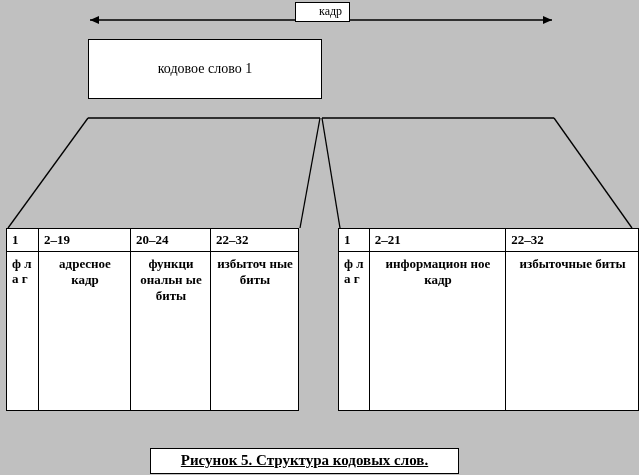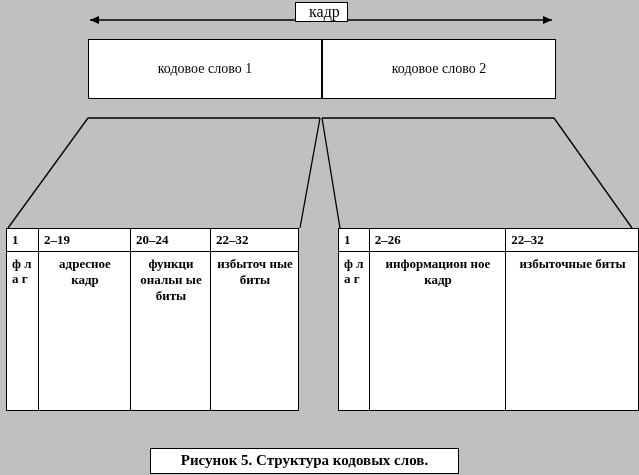--- a/index.html
+++ b/index.html
@@ -26,22 +26,22 @@
     width: 639px;
     height: 475px;
     pointer-events: none;
   }
   .frame-label {
     position: absolute;
     left: 295px;
     top: 2px;
     background: #ffffff;
     border: 1px solid #000000;
-    font-size: 16px;
-    padding: 1px 7px 2px 13px;
+    font-size: 12px;
+    padding: 1px 7px 2px 23px;
     line-height: 15px;
     text-align: center;
     z-index: 5;
   }
   .codeword {
     position: absolute;
     background: #ffffff;
     border: 1px solid #000000;
     font-size: 14px;
     font-weight: normal;
@@ -98,20 +98,21 @@
     left: 150px;
     top: 448px;
     width: 307px;
     background: #ffffff;
     border: 1px solid #000000;
     font-size: 15px;
     font-weight: bold;
     text-align: center;
     padding: 3px 0 4px 0;
     z-index: 5;
+    text-decoration: underline;
   }
 </style>
 </head>
 <body>
 
 <div class="root">
 
   <svg class="lines" viewBox="0 0 639 475">
 
     <line x1="90" y1="20" x2="552" y2="20" stroke="#000000" stroke-width="1.5"></line>
@@ -123,21 +124,20 @@
     <line x1="88" y1="118" x2="320" y2="118" stroke="#000000" stroke-width="1.3"></line>
 
     <line x1="322" y1="118" x2="340" y2="228" stroke="#000000" stroke-width="1.3"></line>
     <line x1="554" y1="118" x2="632" y2="228" stroke="#000000" stroke-width="1.3"></line>
     <line x1="322" y1="118" x2="554" y2="118" stroke="#000000" stroke-width="1.3"></line>
   </svg>
 
   <div class="frame-label">кадр</div>
 
   <div class="codeword" id="cw1">кодовое слово 1</div>
-  <div class="codeword" id="cw2">кодовое слово 2</div>
 
   <table class="tbl" id="tbl1">
     <tbody>
         <tr>
       <td class="hdr flaghdr" style="width:22px">1</td>
       <td class="hdr" style="width:82px">2–19</td>
       <td class="hdr" style="width:70px">20–24</td>
       <td class="hdr" style="width:78px">22–32</td>
     </tr>
     <tr>
@@ -146,21 +146,21 @@
       <td>функци ональн ые биты</td>
       <td>избыточ ные биты</td>
     </tr>
   </tbody>
     </table>
 
   <table class="tbl" id="tbl2">
     <tbody>
         <tr>
       <td class="hdr flaghdr" style="width:22px">1</td>
-      <td class="hdr" style="width:131px">2–26</td>
+      <td class="hdr" style="width:131px">2–21</td>
       <td class="hdr" style="width:128px">22–32</td>
     </tr>
     <tr>
       <td class="flagcell" style="height:150px">ф л а г</td>
       <td>информацион ное кадр</td>
       <td>избыточные биты</td>
     </tr>
   </tbody>
     </table>
 

